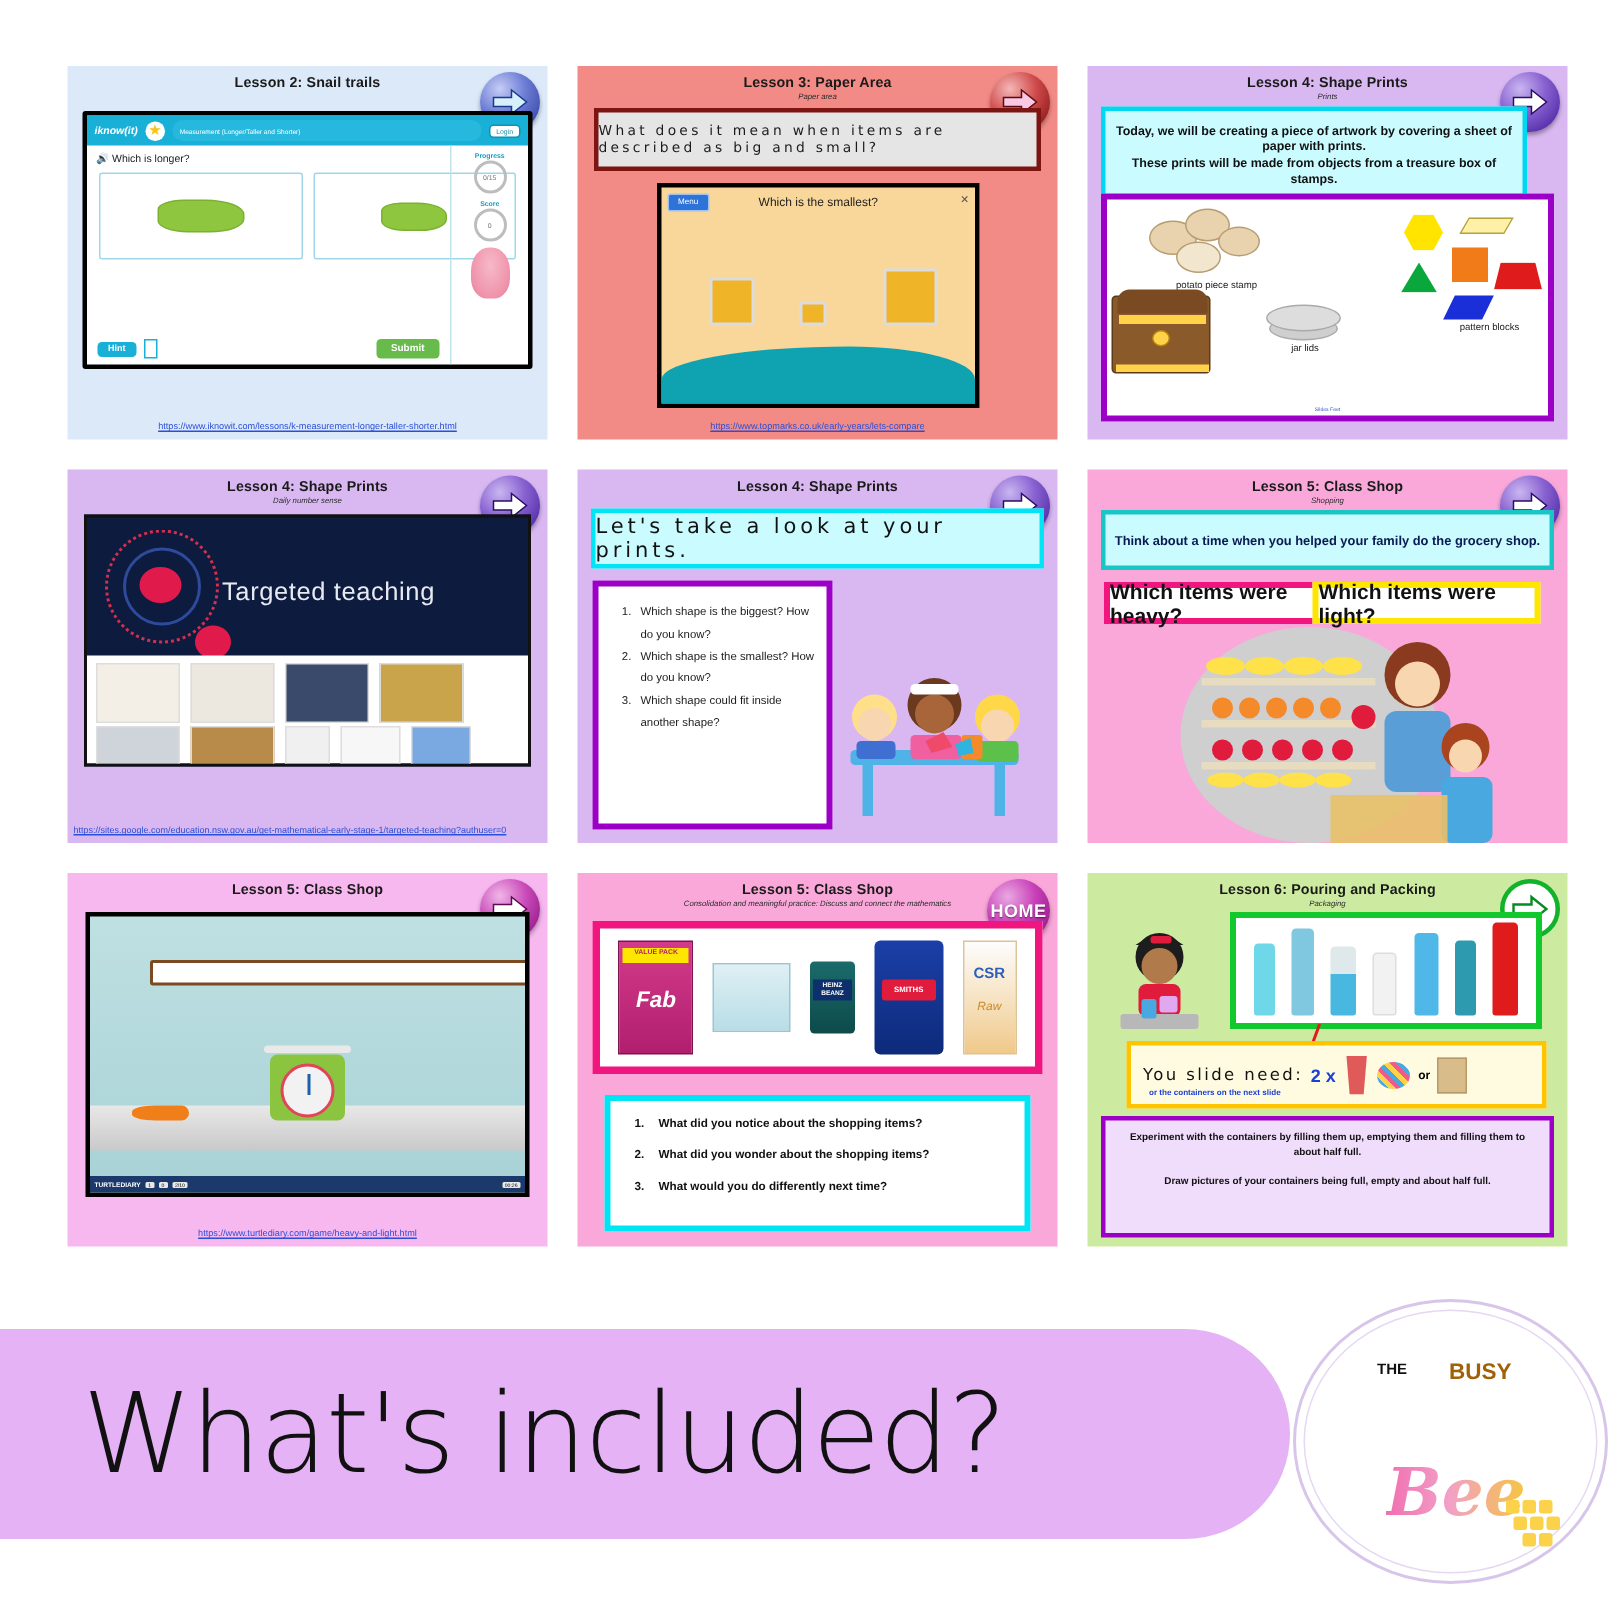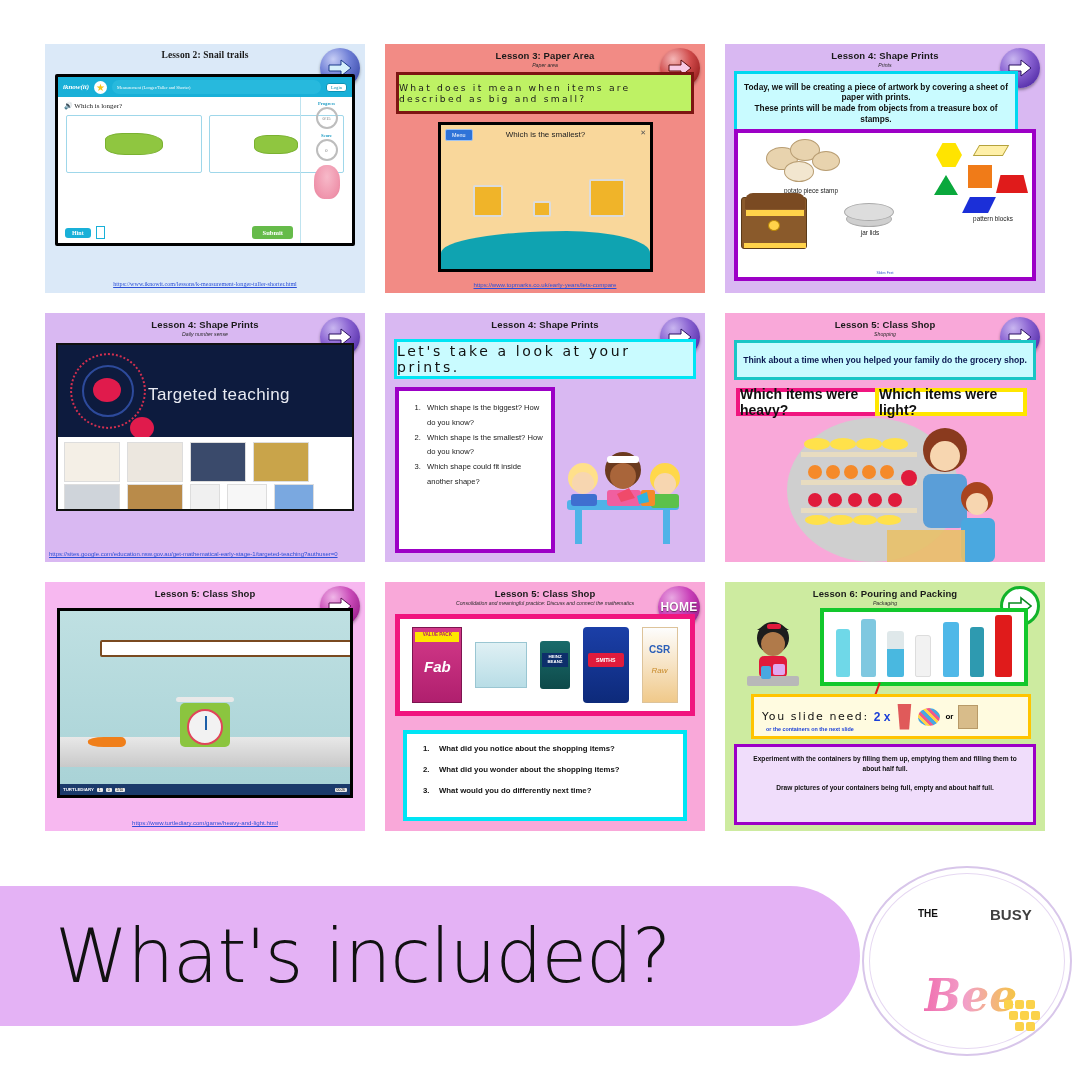--- a/index.html
+++ b/index.html
@@ -39,21 +39,21 @@
     text-shadow:0 1px 1px rgba(0,0,0,.5); width:42px; height:42px;
   }
   .url {
     position:absolute; bottom:4px; left:0; width:100%; text-align:center;
     font-size:6.1px; color:#2b4fd8; text-decoration:underline; line-height:1.5;
     padding:0 6px; word-break:break-all;
   }
   .url.small { font-size:6px; bottom:3px; text-align:left; padding:0 4px; }
 
   
-  .c1 { background:#dbe9f8;font-family:Liberation Serif, serif; }
+  .c1 { background:#dbe9f8; }
   .c1 .screen { position:absolute; left:10px; top:30px; width:300px; height:172px; background:#000; border-radius:2px; padding:3px; }
   .c1 .inner { width:100%; height:100%; background:#fff; position:relative; overflow:hidden; }
   .c1 .topbar { height:20px; background:#19b0d8; display:flex; align-items:center; padding:0 5px; gap:5px; }
   .c1 .logo { color:#fff; font-size:7px; font-weight:bold; font-style:italic; }
   .c1 .star { width:13px; height:13px; border-radius:50%; background:#fff; display:flex; align-items:center; justify-content:center; color:#f5c518; font-size:10px; }
   .c1 .pill { background:#27b9dd; border-radius:9px; height:14px; flex:1; display:flex; align-items:center; padding-left:5px; color:#fff; font-size:4.4px; }
   .c1 .login { background:#fff; border:1px solid #0c93b5; border-radius:3px; color:#0c93b5; font-size:4.6px; padding:1px 4px; }
   .c1 .qrow { padding:5px 6px; font-size:7px; color:#222; }
   .c1 .choices { display:flex; gap:7px; padding:0 8px; }
   .c1 .choice { flex:1; height:58px; border:1px solid #9fd7ea; border-radius:2px; display:flex; align-items:center; justify-content:center; }
@@ -62,21 +62,21 @@
   .c1 .slabel { font-size:4.6px; color:#1b9bc4; font-weight:bold; }
   .c1 .ring { width:22px; height:22px; border-radius:50%; border:2px solid #bdbdbd; margin:1px auto 4px; display:flex; align-items:center; justify-content:center; font-size:4.6px; color:#777; }
   .c1 .mascot { width:26px; height:34px; margin:2px auto 0; background:radial-gradient(ellipse at 50% 35%, #f7b9c9 0%, #ef93ab 70%, #e07b95 100%); border-radius:46% 46% 40% 40%; }
   .c1 .btnrow { position:absolute; left:0; right:52px; bottom:4px; display:flex; align-items:center; padding:0 7px; }
   .c1 .hint { background:#19b0d8; color:#fff; font-size:6px; font-weight:bold; border-radius:3px; padding:2px 7px; }
   .c1 .ruler { width:9px; height:13px; border:1px solid #19b0d8; margin-left:5px; }
   .c1 .submit { margin-left:auto; background:#66bb4a; color:#fff; font-size:6.6px; font-weight:bold; border-radius:3px; padding:3px 10px; }
 
   
   .c2 { background:#f28b85; }
-  .c2 .qbox { position:absolute; left:11px; top:28px; right:11px; height:42px; background:#bef264; border:3px solid #7d1512; display:flex; align-items:center; justify-content:center; }
+  .c2 .qbox { position:absolute; left:11px; top:28px; right:11px; height:42px; background:#e5e5e5; border:3px solid #7d1512; display:flex; align-items:center; justify-content:center; }
   .c2 .qbox span { font-size:9.2px; color:#1b1b1b; letter-spacing:2.2px; font-family:"DejaVu Sans", sans-serif; }
   .c2 .game { position:absolute; left:53px; top:78px; width:215px; height:150px; border:3px solid #000; background:#f9d79b; overflow:hidden; }
   .c2 .gtitle { text-align:center; font-size:8px; color:#222; padding-top:5px; font-weight:500; }
   .c2 .menu { position:absolute; left:4px; top:4px; background:#2e73d8; color:#fff; font-size:5.4px; padding:2px 6px; border:1px solid #9fc2f0; border-radius:2px; }
   .c2 .x { position:absolute; right:4px; top:4px; color:#555; font-size:7px; }
   .c2 .sea { position:absolute; left:0; right:0; bottom:0; height:38px; background:#0fa3b1; border-radius:60% 40% 0 0 / 22px 22px 0 0; }
   .c2 .jar { position:absolute; bottom:52px; background:#f0b429; border:2px solid #dcdcdc; border-radius:2px; }
 
   
   .c3 { background:#d9b8f2; }
@@ -167,21 +167,21 @@
     display:flex; align-items:center;margin-top:24px;
   }
   .banner span {
     margin-left:55px; font-size:74px; color:#111; letter-spacing:-1px;
     font-family:"DejaVu Sans", sans-serif; font-weight:300;
   }
   .logo-wrap { position:absolute; left:862px; top:866px; width:210px; height:190px; }
   .logo-oval { position:absolute; inset:0; border-radius:50%; background:#fff; border:2px solid #d8c6ea; }
   .logo-oval2 { position:absolute; left:7px; top:7px; right:7px; bottom:7px; border-radius:50%; border:1px solid #e6d8f2; }
   .logo-the { position:absolute; left:56px; top:42px; font-size:10px; font-weight:bold; color:#111; }
-  .logo-busy { position:absolute; left:104px; top:40px; font-size:15px; font-weight:bold; color:#404040;margin-left:24px; }
+  .logo-busy { position:absolute; left:104px; top:40px; font-size:15px; font-weight:bold; color:#a16207; }
   .logo-honey { position:absolute; left:30px; top:52px; font-size:46px; font-family:"DejaVu Serif", serif; font-style:italic; font-weight:bold;
      background:linear-gradient(90deg,#f06fb0 0%, #f06fb0 30%, #f5c542 48%, #49c9b8 68%, #f0a6c8 100%);
      -webkit-background-clip:text; background-clip:text; color:transparent; }
   .logo-bee { position:absolute; left:62px; top:104px; font-size:44px; font-family:"DejaVu Serif", serif; font-style:italic; font-weight:bold;
      background:linear-gradient(90deg,#f06fb0 0%, #f2a0c8 45%, #f5c542 100%);
      -webkit-background-clip:text; background-clip:text; color:transparent; }
   .comb { position:absolute; right:26px; bottom:24px; width:42px; height:32px; }
   .comb i { position:absolute; width:9px; height:9px; background:#fbd24a; border-radius:2px; display:block; }
 </style>
 </head>

